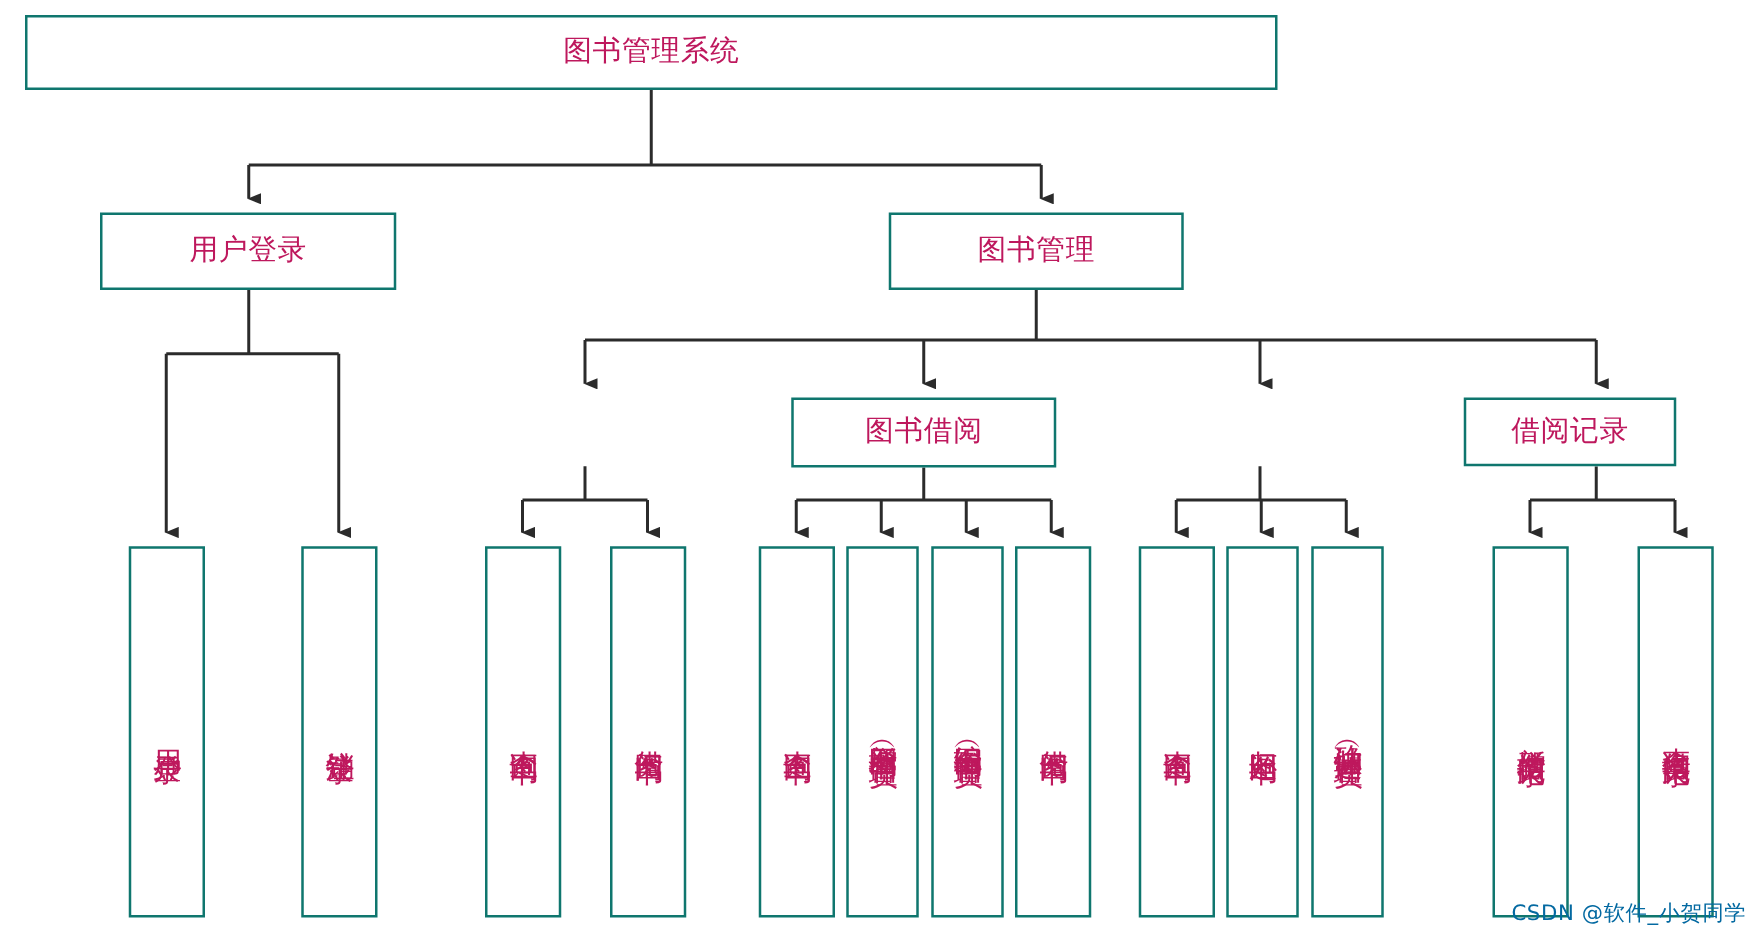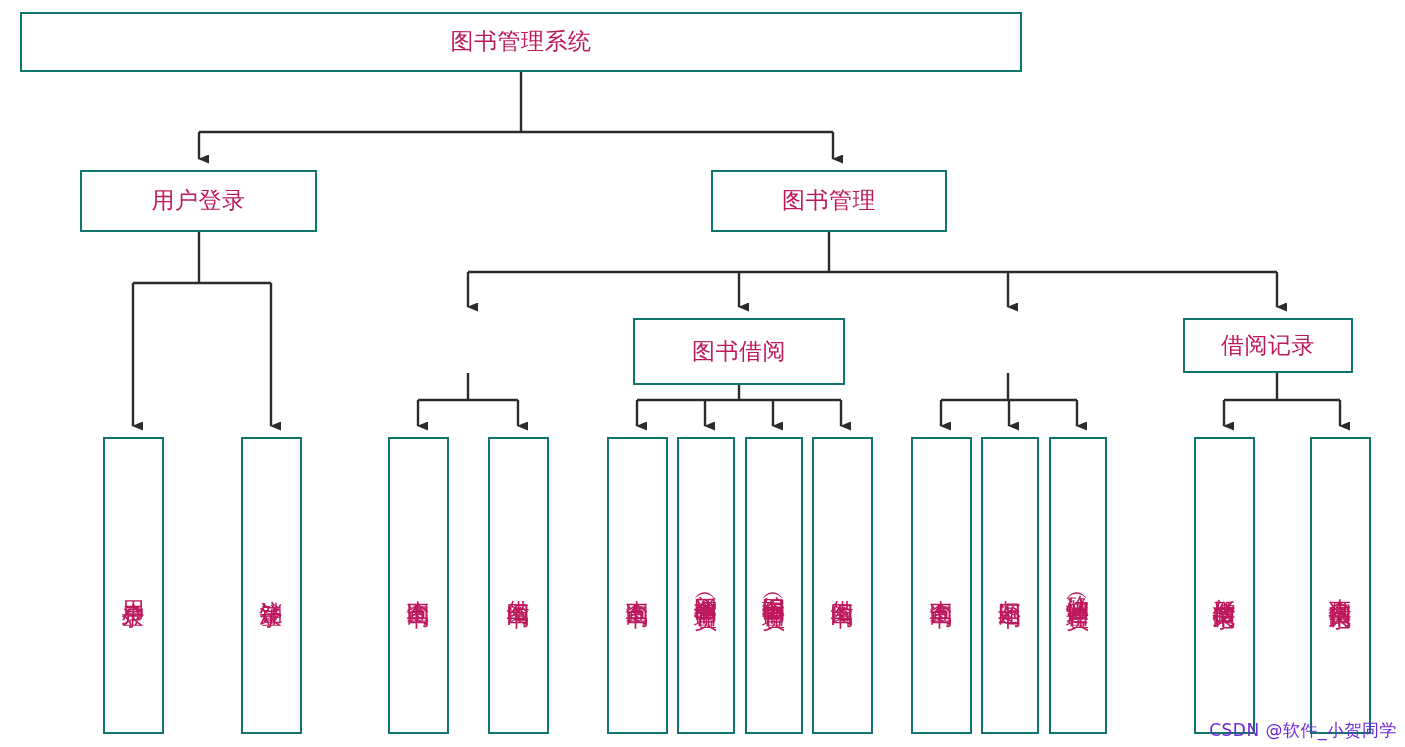--- a/index.html
+++ b/index.html
@@ -60,21 +60,21 @@
     line-height: 1.22;
     letter-spacing: 2px;
     white-space: nowrap;
   }
   
   #watermark {
     position: absolute;
     right: 8px;
     bottom: 5px;
     font-size: 17px;
-    color: #6d28d9;
+    color: #0369a1;
     letter-spacing: 0.5px;
     white-space: nowrap;
     pointer-events: none;
   }
 </style>
 </head>
 <body>
 
 <div id="diagram-canvas">
 
@@ -132,24 +132,24 @@
     <span class="node-label">图书管理系统</span>
   </div>
 
   <div class="node horiz" style="left:80px; top:170px; width:237px; height:62px;">
     <span class="node-label">用户登录</span>
   </div>
   <div class="node horiz" style="left:711px; top:170px; width:236px; height:62px;">
     <span class="node-label">图书管理</span>
   </div>
 
-  <div class="node horiz" style="left:633px; top:318px; width:212px; height:67px;">
+  <div class="node horiz" style="left:633px; top:318px; width:212px; height:56px;">
     <span class="node-label">图书借阅</span>
   </div>
-  <div class="node horiz" style="left:1171px; top:318px; width:170px; height:55px;margin-left:12px;">
+  <div class="node horiz" style="left:1171px; top:318px; width:170px; height:55px;">
     <span class="node-label">借阅记录</span>
   </div>
 
   <div class="node vert" style="left:103px; top:437px; width:61px; height:297px;">
     <span class="node-label">用户登录</span>
   </div>
   <div class="node vert" style="left:241px; top:437px; width:61px; height:297px;">
     <span class="node-label">注销登录</span>
   </div>
 

